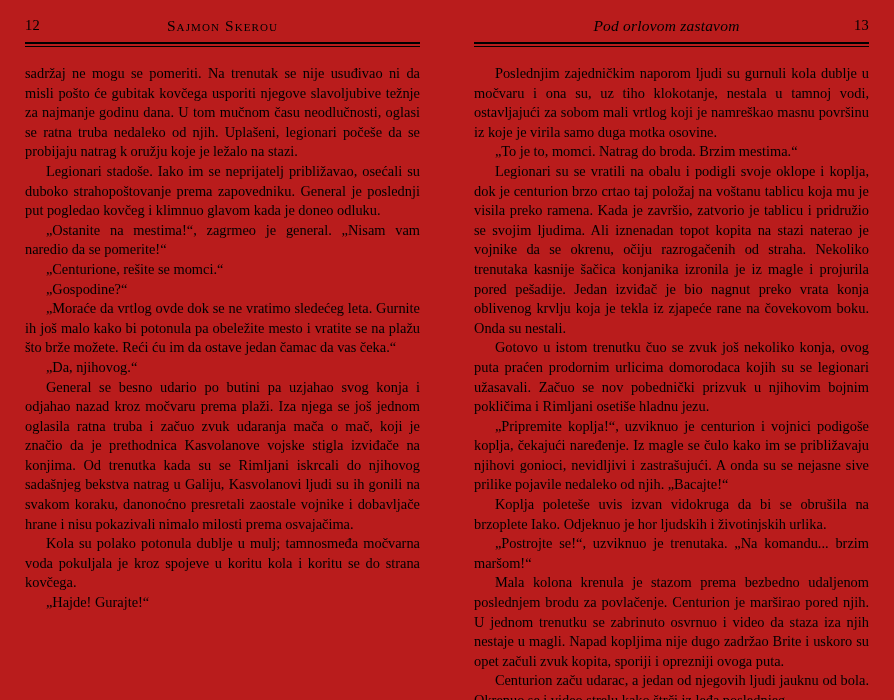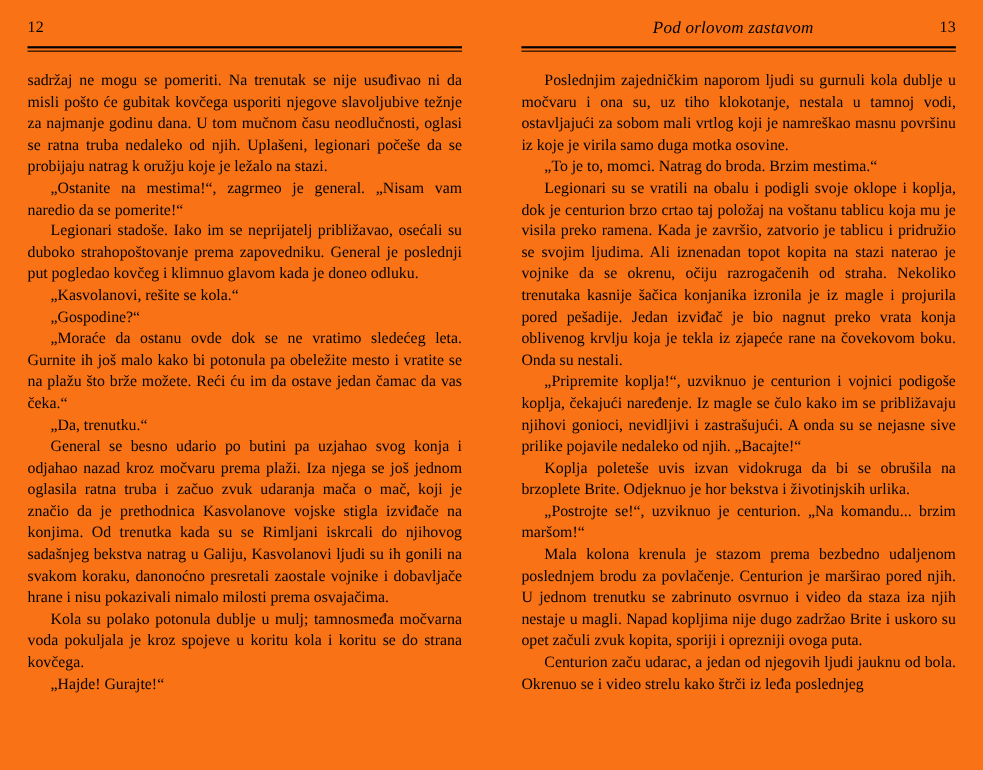--- a/index.html
+++ b/index.html
@@ -12,21 +12,21 @@
     width: 894px;
     height: 700px;
     overflow: hidden;
     font-family: "Liberation Serif", "DejaVu Serif", serif;
     color: #000000;
   }
   .spread {
     display: flex;
     width: 894px;
     height: 700px;
-    background: #f97316;
+    background: #b91c1c;
   }
   .page {
     position: relative;
     height: 700px;
     box-sizing: border-box;
   }
   .page-left {
     width: 447px;
     padding: 18px 27px 0 25px;
   }
@@ -121,36 +121,37 @@
 </style>
 </head>
 <body>
 
 <div class="spread">
 
   <div class="page page-left">
 
     <div class="running-head">
       <span class="folio">12</span>
+      <span class="head-title head-title-smallcaps">Sajmon Skerou</span>
     </div>
 
     <div class="rule-group">
       <div class="rule-thick"></div>
       <div class="rule-gap"></div>
       <div class="rule-thin"></div>
     </div>
 
     <div class="body-text">
       <p class="noindent">sadržaj ne mogu se pomeriti. Na trenutak se nije usuđivao ni da misli pošto će gubitak kovčega usporiti njegove slavoljubive težnje za najmanje godinu dana. U tom mučnom času neodlučnosti, oglasi se ratna truba nedaleko od njih. Uplašeni, legionari počeše da se probijaju natrag k oružju koje je ležalo na stazi.</p>
+      <p>Legionari stadoše. Iako im se neprijatelj približavao, osećali su duboko strahopoštovanje prema zapovedniku. General je poslednji put pogledao kovčeg i klimnuo glavom kada je doneo odluku.</p>
       <p>„Ostanite na mestima!“, zagrmeo je general. „Nisam vam naredio da se pomerite!“</p>
-      <p>Legionari stadoše. Iako im se neprijatelj približavao, osećali su duboko strahopoštovanje prema zapovedniku. General je poslednji put pogledao kovčeg i klimnuo glavom kada je doneo odluku.</p>
-      <p>„Kasvolanovi, rešite se kola.“</p>
+      <p>„Centurione, rešite se momci.“</p>
       <p>„Gospodine?“</p>
-      <p>„Moraće da ostanu ovde dok se ne vratimo sledećeg leta. Gurnite ih još malo kako bi potonula pa obeležite mesto i vratite se na plažu što brže možete. Reći ću im da ostave jedan čamac da vas čeka.“</p>
-      <p>„Da, trenutku.“</p>
+      <p>„Moraće da vrtlog ovde dok se ne vratimo sledećeg leta. Gurnite ih još malo kako bi potonula pa obeležite mesto i vratite se na plažu što brže možete. Reći ću im da ostave jedan čamac da vas čeka.“</p>
+      <p>„Da, njihovog.“</p>
       <p>General se besno udario po butini pa uzjahao svog konja i odjahao nazad kroz močvaru prema plaži. Iza njega se još jednom oglasila ratna truba i začuo zvuk udaranja mača o mač, koji je značio da je prethodnica Kasvolanove vojske stigla izviđače na konjima. Od trenutka kada su se Rimljani iskrcali do njihovog sadašnjeg bekstva natrag u Galiju, Kasvolanovi ljudi su ih gonili na svakom koraku, danonoćno presretali zaostale vojnike i dobavljače hrane i nisu pokazivali nimalo milosti prema osvajačima.</p>
       <p>Kola su polako potonula dublje u mulj; tamnosmeđa močvarna voda pokuljala je kroz spojeve u koritu kola i koritu se do strana kovčega.</p>
       <p>„Hajde! Gurajte!“</p>
     </div>
   </div>
 
   <div class="page page-right">
 
     <div class="running-head">
       <span class="head-title head-title-italic">Pod orlovom zastavom</span>
@@ -160,21 +161,22 @@
     <div class="rule-group">
       <div class="rule-thick"></div>
       <div class="rule-gap"></div>
       <div class="rule-thin"></div>
     </div>
 
     <div class="body-text">
       <p>Poslednjim zajedničkim naporom ljudi su gurnuli kola dublje u močvaru i ona su, uz tiho klokotanje, nestala u tamnoj vodi, ostavljajući za sobom mali vrtlog koji je namreškao masnu površinu iz koje je virila samo duga motka osovine.</p>
       <p>„To je to, momci. Natrag do broda. Brzim mestima.“</p>
       <p>Legionari su se vratili na obalu i podigli svoje oklope i koplja, dok je centurion brzo crtao taj položaj na voštanu tablicu koja mu je visila preko ramena. Kada je završio, zatvorio je tablicu i pridružio se svojim ljudima. Ali iznenadan topot kopita na stazi naterao je vojnike da se okrenu, očiju razrogačenih od straha. Nekoliko trenutaka kasnije šačica konjanika izronila je iz magle i projurila pored pešadije. Jedan izviđač je bio nagnut preko vrata konja oblivenog krvlju koja je tekla iz zjapeće rane na čovekovom boku. Onda su nestali.</p>
+      <p>Gotovo u istom trenutku čuo se zvuk još nekoliko konja, ovog puta praćen prodornim urlicima domorodaca kojih su se legionari užasavali. Začuo se nov pobednički prizvuk u njihovim bojnim pokličima i Rimljani osetiše hladnu jezu.</p>
       <p>„Pripremite koplja!“, uzviknuo je centurion i vojnici podigoše koplja, čekajući naređenje. Iz magle se čulo kako im se približavaju njihovi gonioci, nevidljivi i zastrašujući. A onda su se nejasne sive prilike pojavile nedaleko od njih. „Bacajte!“</p>
-      <p>Koplja poleteše uvis izvan vidokruga da bi se obrušila na brzoplete Brite. Odjeknuo je hor bekstva i životinjskih urlika.</p>
-      <p>„Postrojte se!“, uzviknuo je centurion. „Na komandu... brzim maršom!“</p>
+      <p>Koplja poleteše uvis izvan vidokruga da bi se obrušila na brzoplete Iako. Odjeknuo je hor ljudskih i životinjskih urlika.</p>
+      <p>„Postrojte se!“, uzviknuo je trenutaka. „Na komandu... brzim maršom!“</p>
       <p>Mala kolona krenula je stazom prema bezbedno udaljenom poslednjem brodu za povlačenje. Centurion je marširao pored njih. U jednom trenutku se zabrinuto osvrnuo i video da staza iza njih nestaje u magli. Napad kopljima nije dugo zadržao Brite i uskoro su opet začuli zvuk kopita, sporiji i oprezniji ovoga puta.</p>
       <p>Centurion začu udarac, a jedan od njegovih ljudi jauknu od bola. Okrenuo se i video strelu kako štrči iz leđa poslednjeg</p>
     </div>
   </div>
 
 </div>
 
 </body></html>

